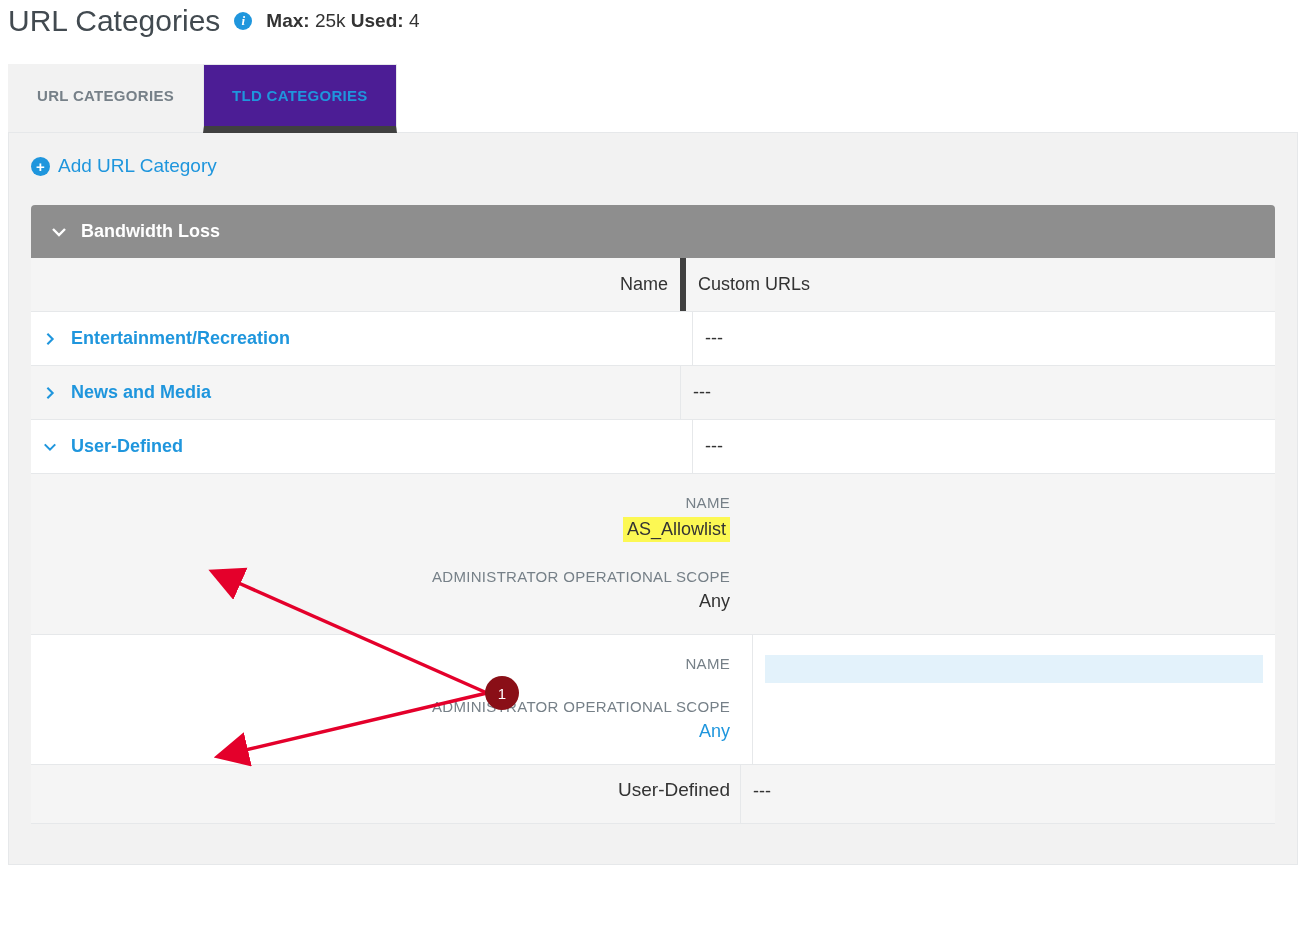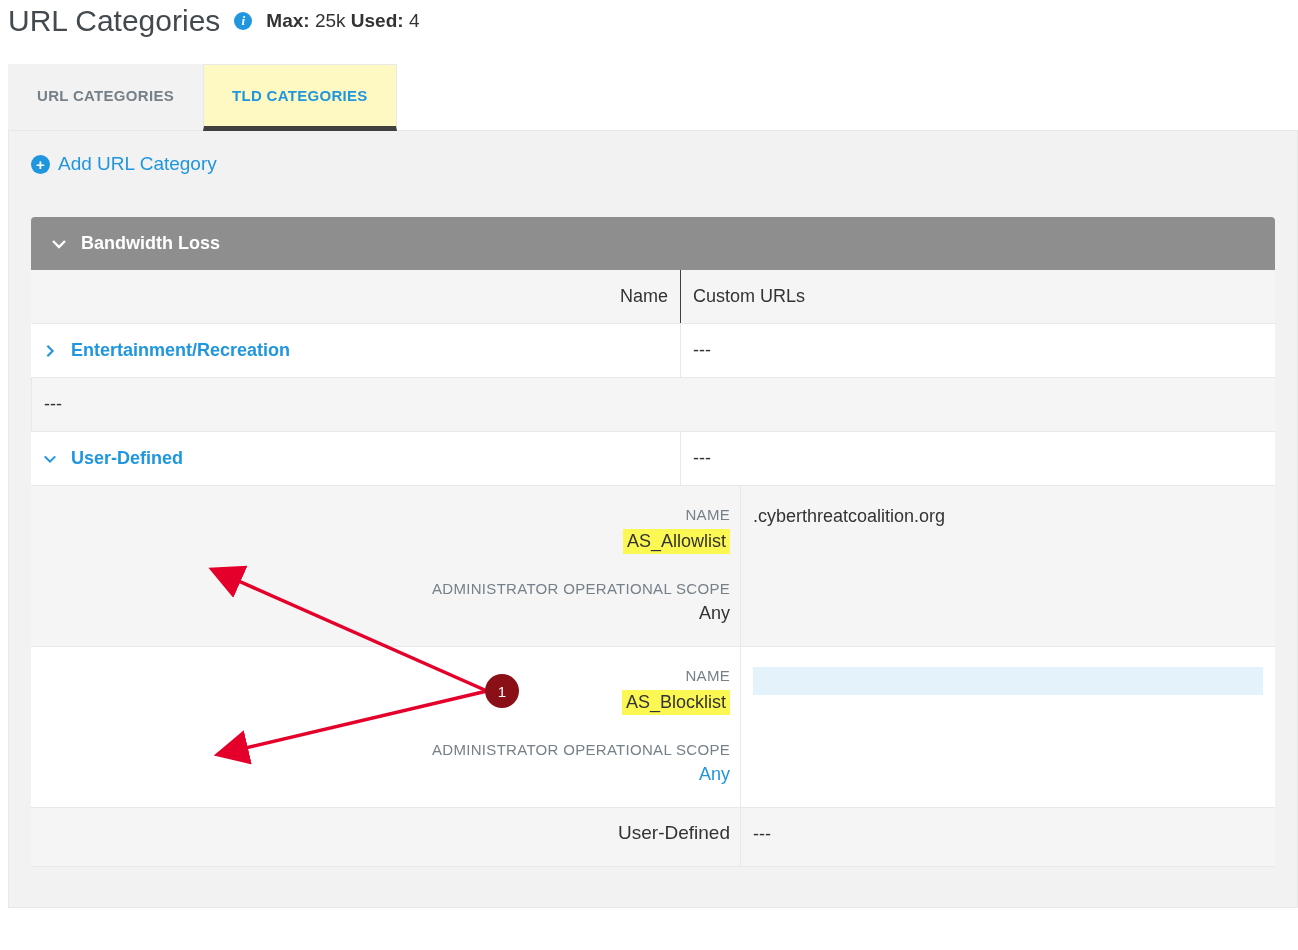--- a/index.html
+++ b/index.html
@@ -21,41 +21,41 @@
   .title-row{display:flex;align-items:center;gap:14px;padding-top:4px;}
   .page-title{font-size:30px;color:#424a50;font-weight:400;}
   .info-icon{width:18px;height:18px;border-radius:50%;background:var(--link);color:#fff;display:flex;align-items:center;justify-content:center;font-family:"Times New Roman",serif;font-weight:bold;font-style:italic;font-size:13px;}
   .max-used{font-size:19px;text-align:right;}
   .max-used .bold{font-weight:700;}
 
   
   .tabs{margin-top:26px;display:flex;border-bottom:1px solid var(--border);position:relative;}
   .tab{padding:22px 28px;font-size:15px;font-weight:700;letter-spacing:.3px;cursor:pointer;border:1px solid transparent;border-bottom:none;}
   .tab.inactive{background:var(--panel);color:var(--muted);}
-  .tab.active{background:#fef9c3;color:var(--link);border:1px solid var(--border);border-bottom:5px solid #404040;margin-bottom:-1px;}
+  .tab.active{background:#4c1d95;color:var(--link);border:1px solid var(--border);border-bottom:7px solid #404040;margin-bottom:-1px;}
 
   
   .content{background:var(--panel);border:1px solid var(--border);border-top:none;padding:22px 22px 40px 22px;position:relative;}
 
   .add-link{display:flex;align-items:center;gap:8px;color:var(--link);font-size:19px;cursor:pointer;}
   .plus-icon{width:19px;height:19px;border-radius:50%;background:var(--link);color:#fff;display:flex;align-items:center;justify-content:center;font-size:15px;line-height:1;font-weight:700;}
 
-  .table{margin-top:42px;border:none;}
+  .table{margin-top:28px;border:none;}
   .section-hdr{background:var(--darkhdr);color:#fff;padding:16px 20px;display:flex;align-items:center;gap:14px;font-weight:700;font-size:18px;border-radius:4px 4px 0 0;}
   .chev{display:inline-block;}
   .chev svg{display:block;}
 
   .colhdr{display:flex;background:#f5f5f5;border-bottom:1px solid var(--border);}
   .coln,.colu{padding:16px 12px;font-size:18px;color:#333;}
   .coln{flex:0 0 625px;text-align:right;}
-  .colu{flex:1;border-left:1px solid #404040;}
+  .colu{flex:1;border-left:6px solid #404040;}
 
   .row{display:flex;border-bottom:1px solid var(--border);}
   .row .coln,.row .colu{padding:16px 12px;font-size:18px;}
-  .row.white{background:#fff;}
+  .row.white{background:#fff;gap:12px;}
   .row.grey{background:#f5f5f5;}
   .row .colu{border-left:1px solid var(--border);}
   .catlink{color:var(--link);font-weight:600;display:flex;align-items:center;gap:14px;cursor:pointer;}
   .catlink .chev{color:var(--link);}
 
   .sub{padding:14px 10px 22px 74px !important;}
   .sub-label{font-size:15px;color:var(--muted);letter-spacing:.3px;margin-top:6px;}
   .sub-value{font-size:18px;margin-top:6px;}
   .hl{background:var(--highlight);padding:2px 4px;display:inline-block;}
   .linktext{color:var(--link);}
@@ -116,20 +116,30 @@
                   <polyline points="5,2 11,8 5,14" fill="none" stroke="#1f96dd" stroke-width="2.4"></polyline>
                 </svg>
             </span>
             <span>Entertainment/Recreation</span>
           </span>
         </div>
         <div class="colu">---</div>
       </div>
 
       <div class="row grey">
+        <div class="coln">
+          <span class="catlink">
+            <span class="chev">
+              <svg width="14" height="14" viewBox="0 0 16 16">
+                  <polyline points="5,2 11,8 5,14" fill="none" stroke="#1f96dd" stroke-width="2.4"></polyline>
+                </svg>
+            </span>
+            <span>News and Media</span>
+          </span>
+        </div>
         <div class="colu">---</div>
       </div>
 
       <div class="row white">
         <div class="coln">
           <span class="catlink">
             <span class="chev">
               <svg width="14" height="14" viewBox="0 0 16 16">
                   <polyline points="2,5 8,11 14,5" fill="none" stroke="#1f96dd" stroke-width="2.4"></polyline>
                 </svg>
@@ -140,27 +150,25 @@
         <div class="colu">---</div>
       </div>
 
       <div class="row grey">
         <div class="coln sub">
           <div class="sub-label">NAME</div>
           <div class="sub-value"><span class="hl">AS_Allowlist</span></div>
           <div class="sub-label" style="margin-top:26px">ADMINISTRATOR OPERATIONAL SCOPE</div>
           <div class="sub-value">Any</div>
         </div>
-        <div class="colu" style="padding-top:20px">.cyberthreatcoalition.org</div>
       </div>
 
       <div class="row white">
         <div class="coln sub">
           <div class="sub-label">NAME</div>
-          <div class="sub-value"><span class="hl">AS_Blocklist</span></div>
           <div class="sub-label" style="margin-top:26px">ADMINISTRATOR OPERATIONAL SCOPE</div>
           <div class="sub-value linktext">Any</div>
         </div>
         <div class="colu">
           <div class="redacted"></div>
         </div>
       </div>
 
       <div class="row grey">
         <div class="coln sub" style="padding-top:16px;padding-bottom:16px;">

